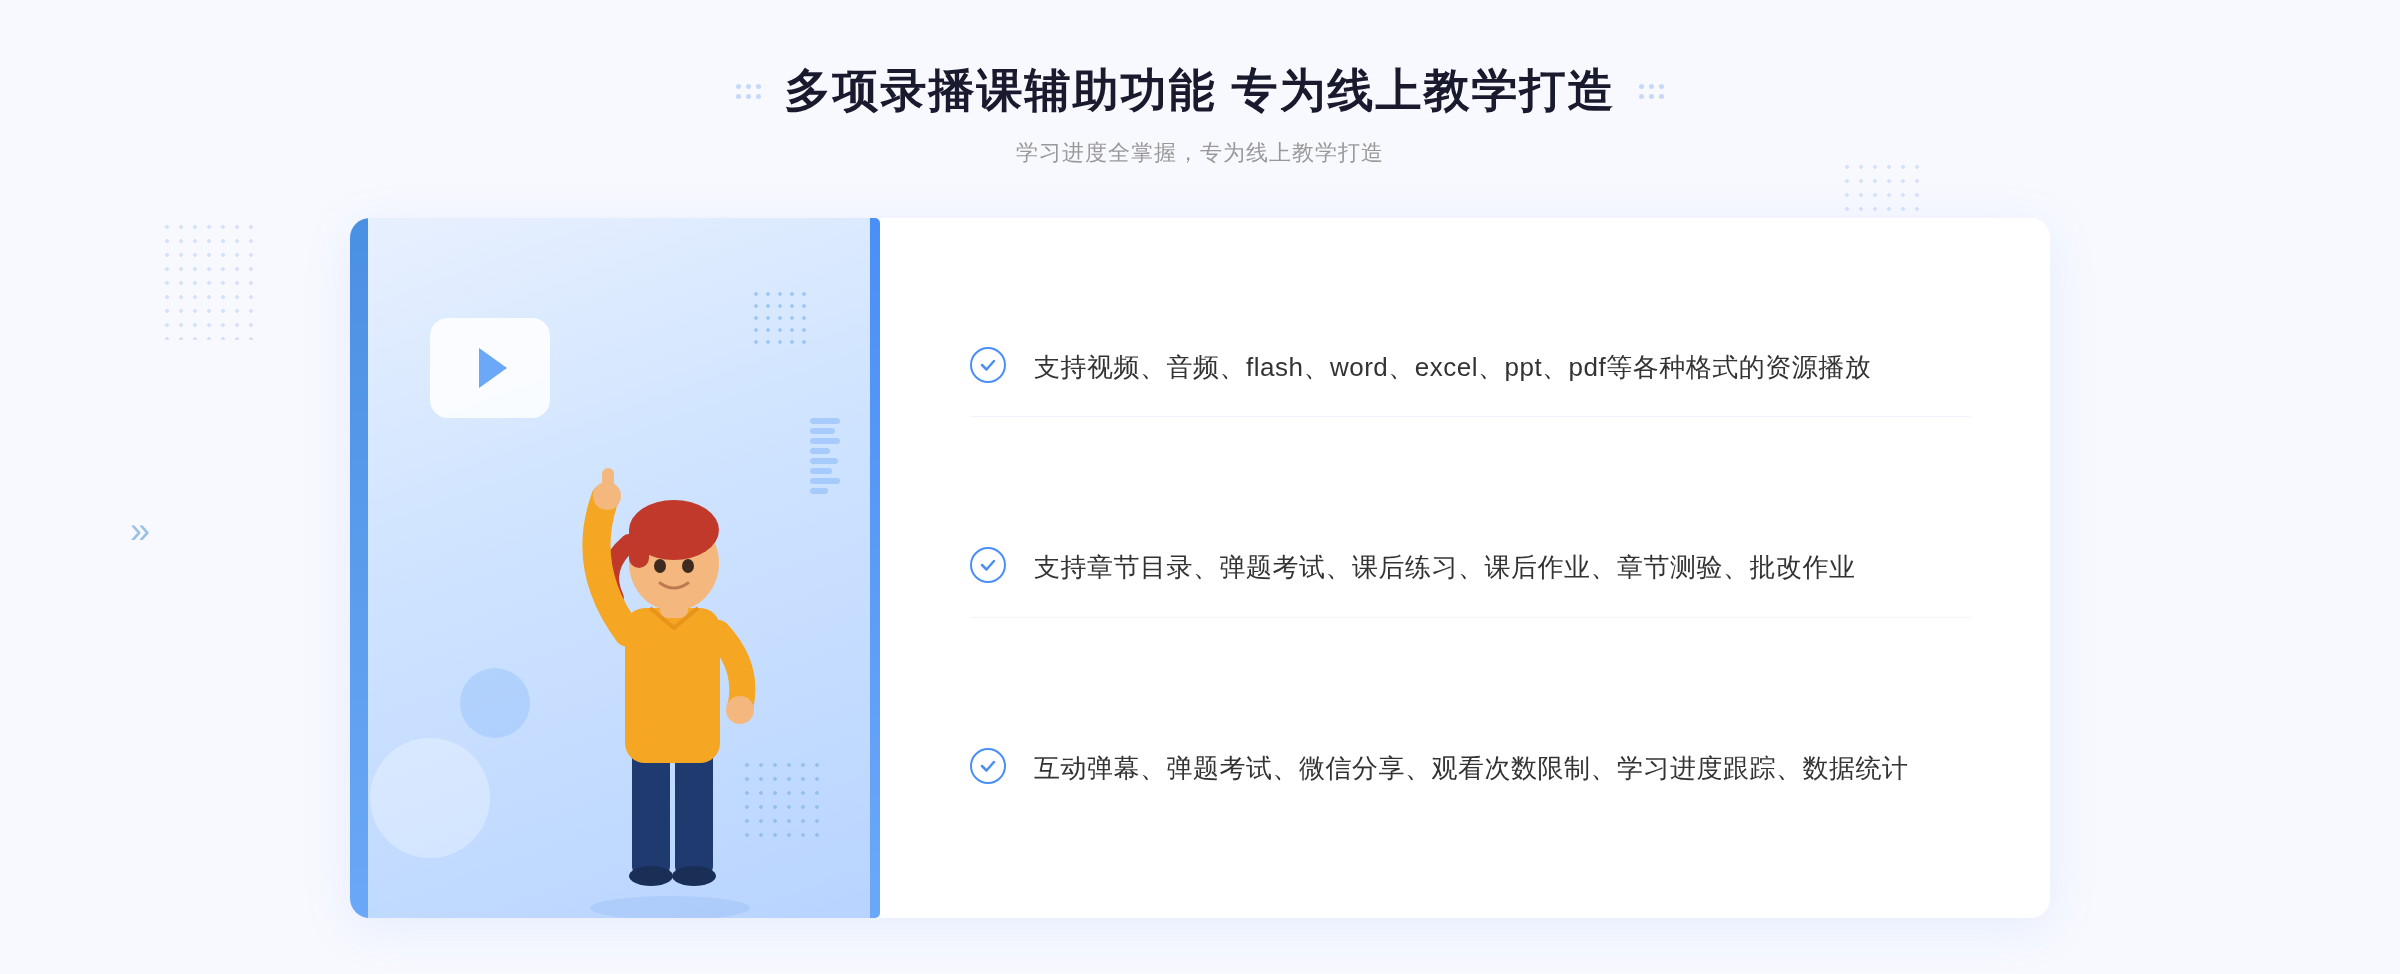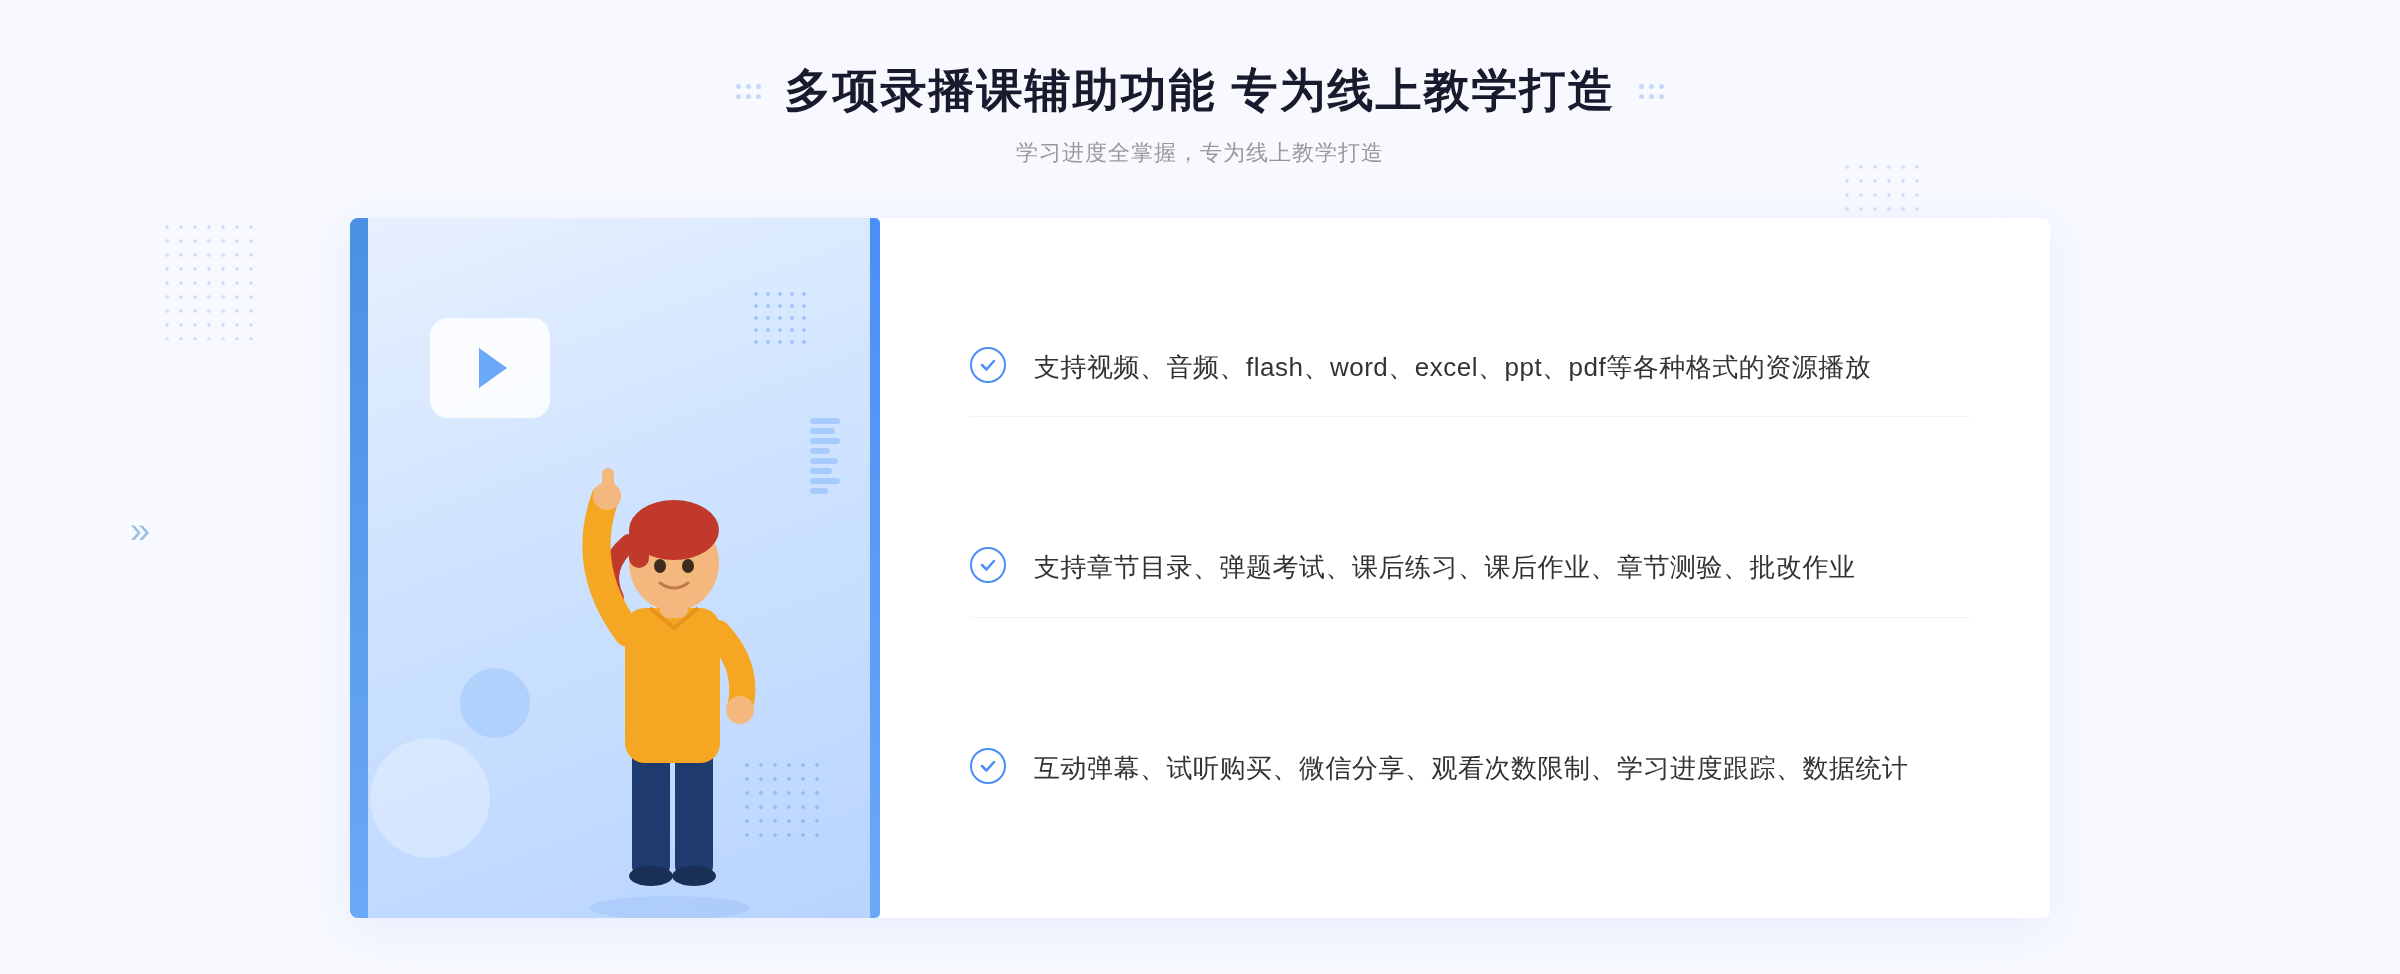--- a/index.html
+++ b/index.html
@@ -106,21 +106,21 @@
       letter-spacing: 1px;
     }
 
     
     .main-content {
       display: flex;
       width: 1700px;
       gap: 0;
       align-items: stretch;
       background: #fff;
-      border-radius: 8px;
+      border-radius: 20px;
       box-shadow: 0 10px 50px rgba(100, 150, 230, 0.12);
       overflow: hidden;
       min-height: 700px;
     }
 
     
     .left-panel {
       width: 520px;
       background: linear-gradient(160deg, #e8f0fe 0%, #d0e4ff 40%, #b8d4ff 100%);
       position: relative;
@@ -430,18 +430,18 @@
         <span class="feature-text">支持章节目录、弹题考试、课后练习、课后作业、章节测验、批改作业</span>
       </div>
 
 
       <div class="feature-item">
         <div class="check-circle">
           <svg width="20" height="20" viewBox="0 0 20 20" fill="none" xmlns="http://www.w3.org/2000/svg">
             <path d="M4 10 L8.5 14.5 L16 6" stroke="#4a8ff7" stroke-width="2.5" stroke-linecap="round" stroke-linejoin="round"></path>
           </svg>
         </div>
-        <span class="feature-text">互动弹幕、试听购买、微信分享、观看次数限制、学习进度跟踪、数据统计</span>
+        <span class="feature-text">互动弹幕、弹题考试、微信分享、观看次数限制、学习进度跟踪、数据统计</span>
       </div>
 
     </div>
   </div>
 </div>
 
 </body></html>

